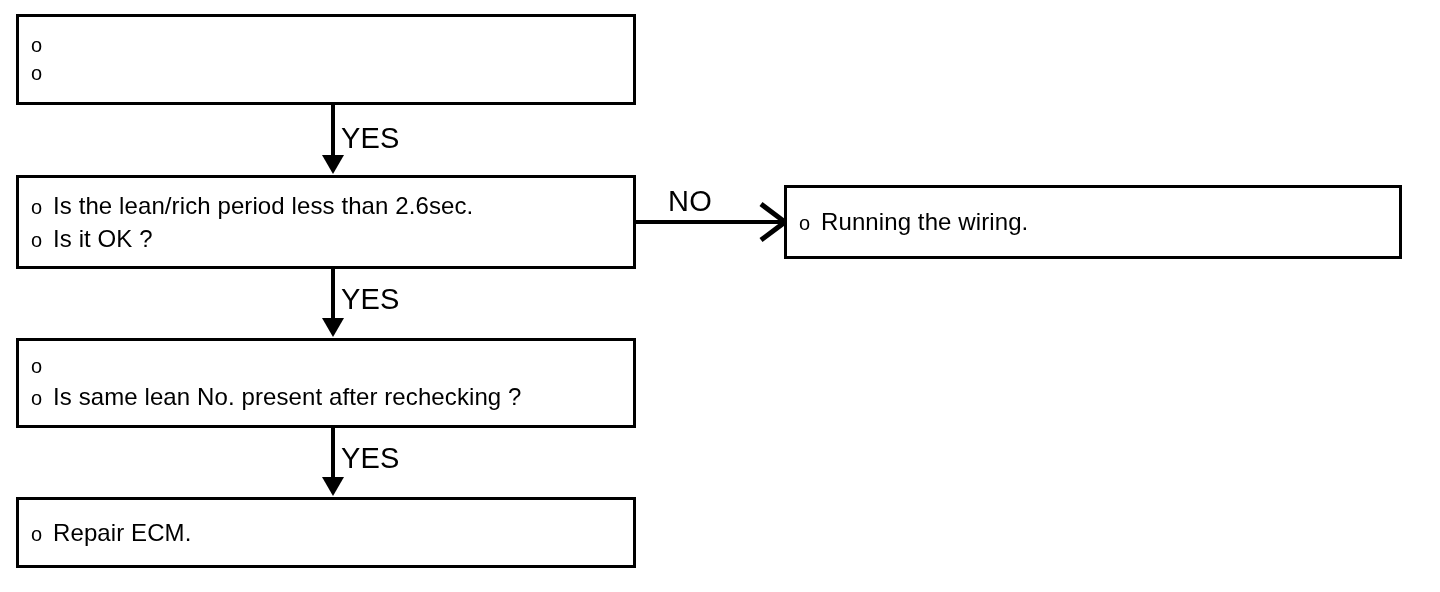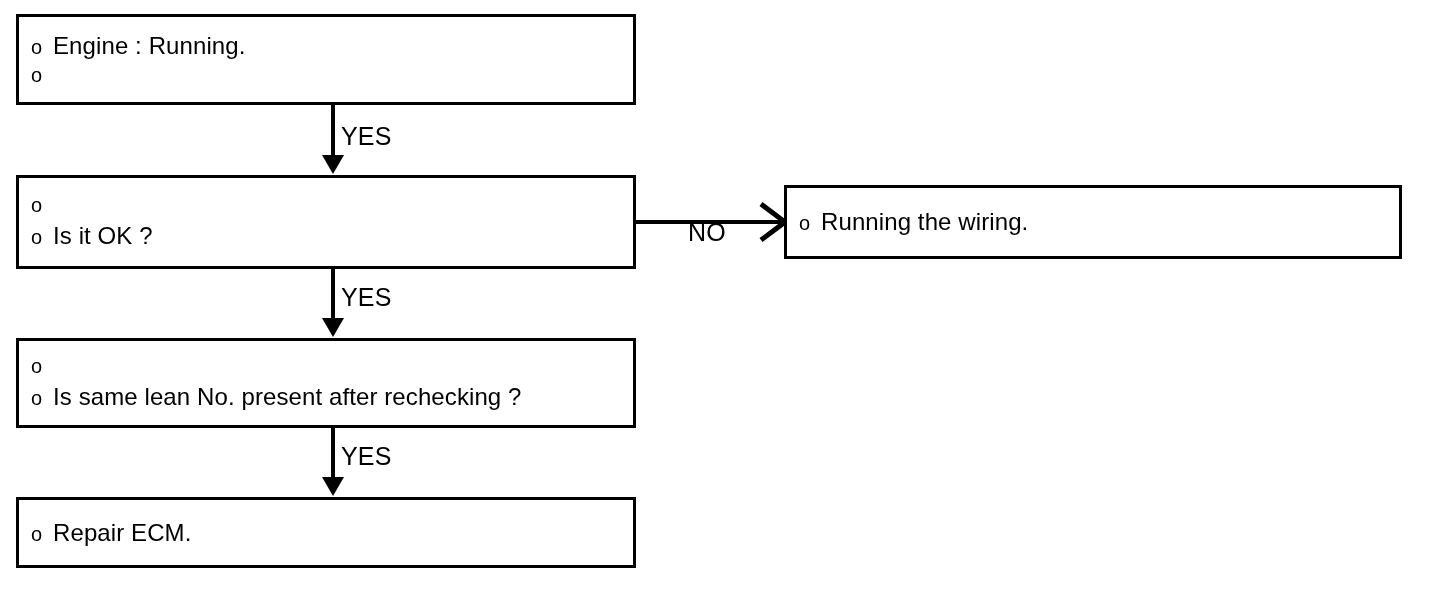--- a/index.html
+++ b/index.html
@@ -38,21 +38,21 @@
     width: 22px;
     flex: 0 0 22px;
     font-size: 20px;
     color: #000000;
   }
   .node-body {
     padding-left: 12px;
   }
   .edge-label {
     position: absolute;
-    font-size: 25px;
+    font-size: 29px;
     color: #000000;
     white-space: nowrap;
     letter-spacing: 0.2px;
   }
   .v-stem {
     position: absolute;
     width: 4px;
     background: #000000;
   }
   .h-stem {
@@ -77,51 +77,51 @@
 </style>
 </head>
 <body>
 
 <div id="canvas">
 
   <div class="node" style="left:16px; top:14px; width:620px; height:91px;">
     <div class="node-body">
       <div class="line">
         <span class="bullet">o</span>
-        <span>Engine : Running.</span>
       </div>
       <div class="line">
         <span class="bullet">o</span>
       </div>
     </div>
   </div>
 
   <div class="v-stem" style="left:331px; top:105px; height:52px;"></div>
   <div class="arrow-down" style="left:322px; top:155px;"></div>
   <div class="edge-label" style="left:341px; top:122px;">YES</div>
 
   <div class="node" style="left:16px; top:175px; width:620px; height:94px;">
     <div class="node-body">
       <div class="line">
         <span class="bullet">o</span>
+        <span>Is the lean/rich period less than 2.6sec.</span>
       </div>
       <div class="line">
         <span class="bullet">o</span>
         <span>Is it OK ?</span>
       </div>
     </div>
   </div>
 
   <div class="h-stem" style="left:636px; top:220px; width:146px;"></div>
   <div class="arrow-right-open" style="left:757px; top:200px;">
     <svg width="30" height="44" viewBox="0 0 30 44">
       <path d="M 4 4 L 28 22 L 4 40" stroke="#000000" stroke-width="5" fill="none" stroke-linecap="butt"></path>
     </svg>
   </div>
-  <div class="edge-label" style="left:688px; top:185px;margin-top:33px;">NO</div>
+  <div class="edge-label" style="left:668px; top:185px;">NO</div>
 
   <div class="node" style="left:784px; top:185px; width:618px; height:74px;">
     <div class="node-body">
       <div class="line">
         <span class="bullet">o</span>
         <span>Running the wiring.</span>
       </div>
     </div>
   </div>
 

